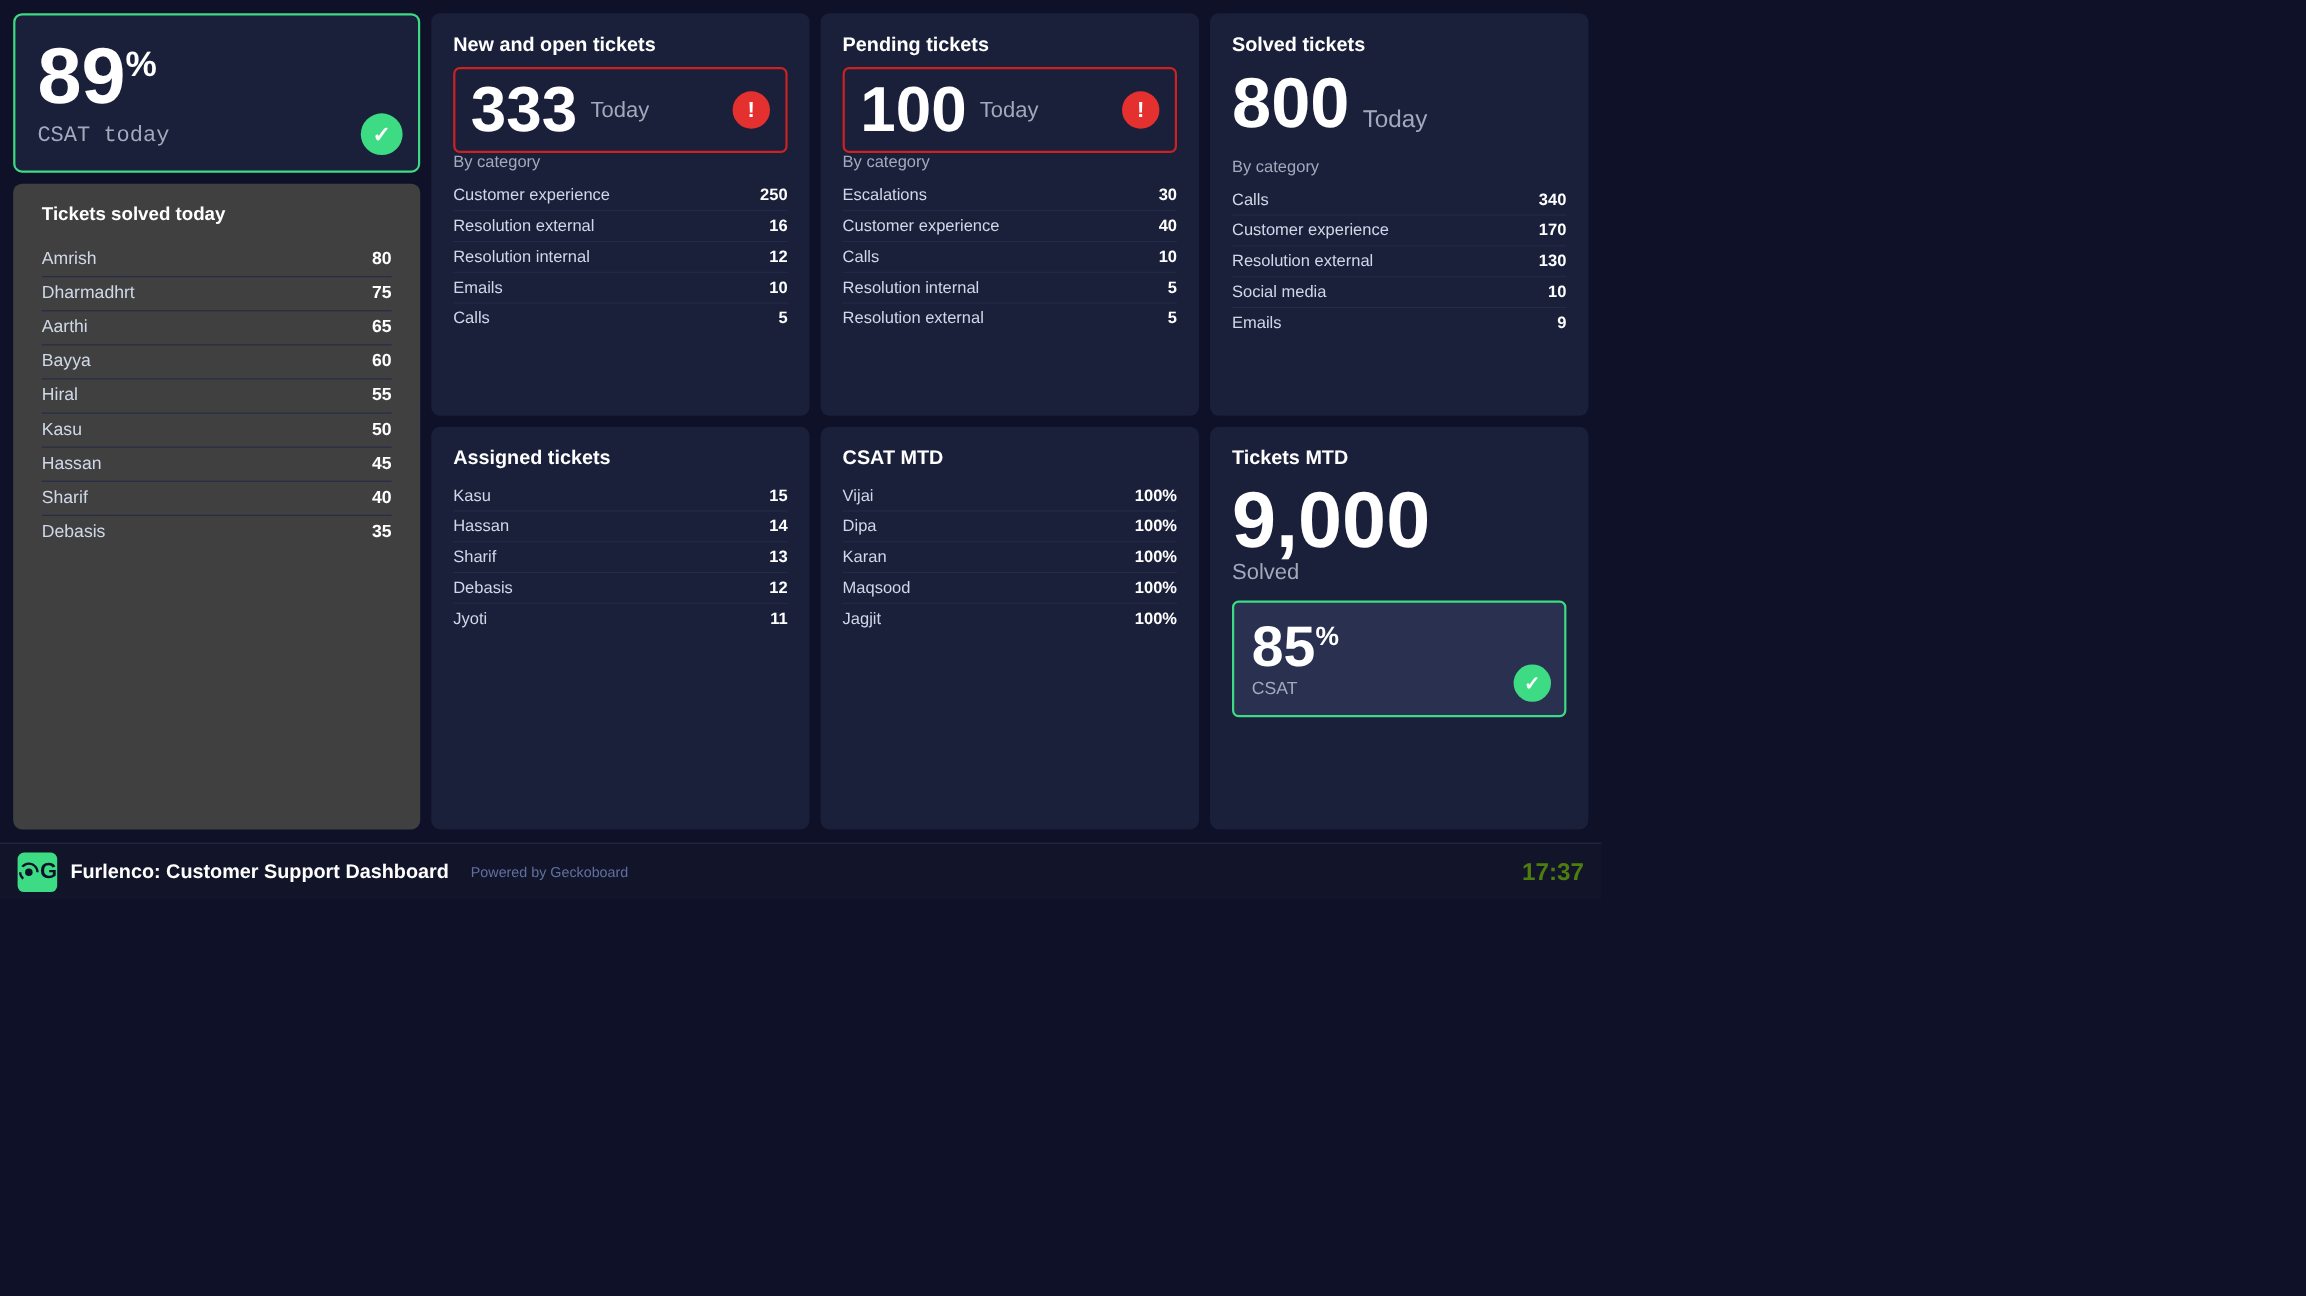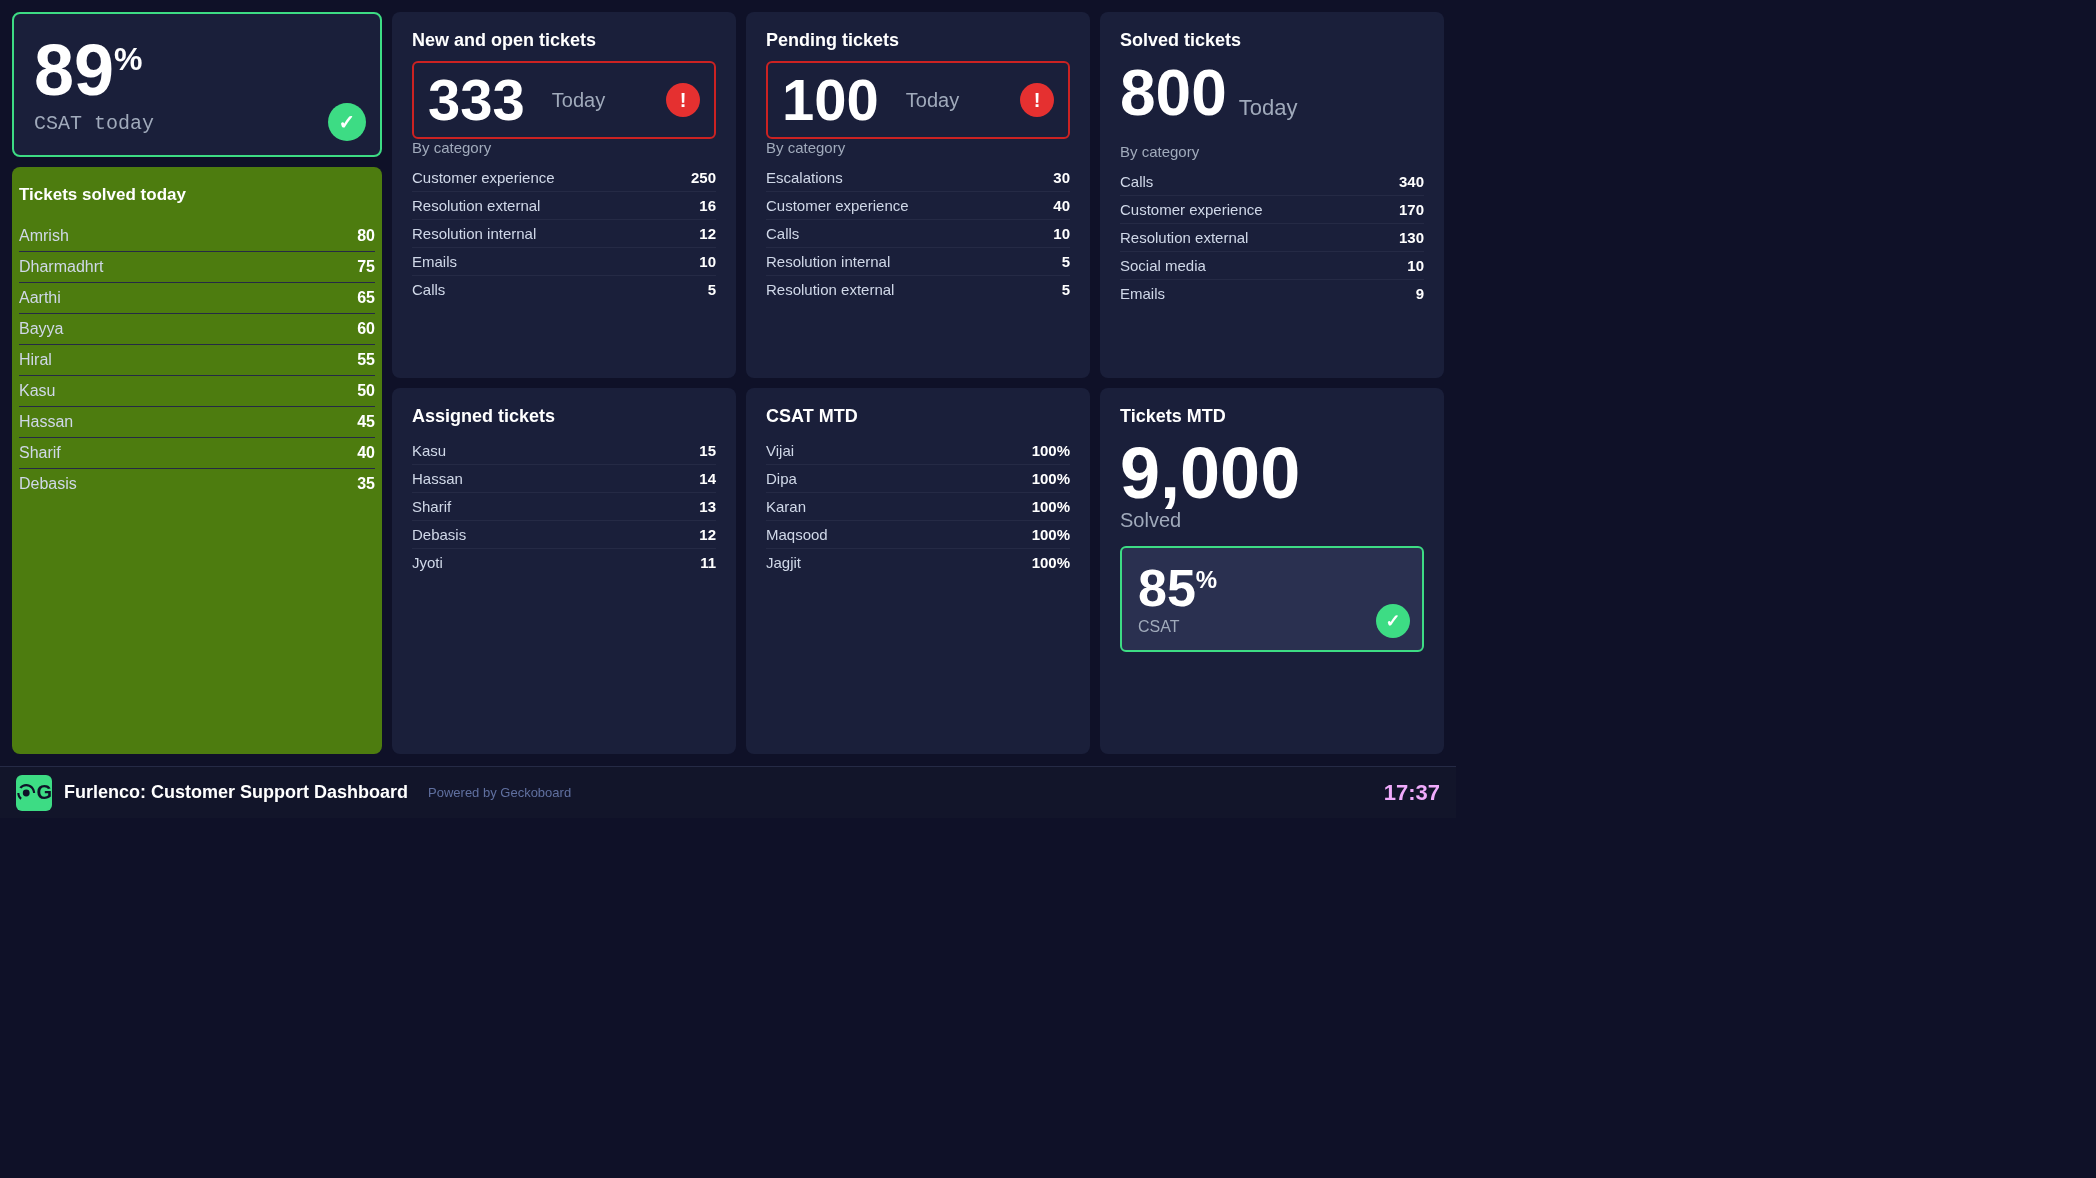--- a/index.html
+++ b/index.html
@@ -74,23 +74,23 @@
     }
 
     .green-check::after {
       content: '✓';
       color: #fff;
       font-size: 20px;
       font-weight: 700;
     }
 
     .tickets-solved-card {
-      background: #4d7c0f;
+      background: #404040;
       border-radius: 8px;
-      padding: 18px 7px;
+      padding: 18px 26px;
       flex: 1;
     }
 
     .section-title {
       font-size: 17px;
       font-weight: 700;
       margin-bottom: 16px;
       color: #ffffff;
     }
 
@@ -133,21 +133,21 @@
       margin-bottom: 10px;
       color: #ffffff;
     }
 
     .big-number-box {
       border: 2px solid #cc2222;
       border-radius: 6px;
       padding: 8px 14px;
       display: flex;
       align-items: center;
-      gap: 27px;
+      gap: 12px;
       flex: 1;
     }
 
     .big-num {
       font-size: 58px;
       font-weight: 700;
       line-height: 1;
     }
 
     .big-num-label {
@@ -308,21 +308,21 @@
 
     .footer-powered {
       font-size: 13px;
       color: #6070a0;
       margin-left: 8px;
     }
 
     .footer-time {
       font-size: 22px;
       font-weight: 700;
-      color: #f0abfc;
+      color: #4d7c0f;
     }
 
     .solved-header {
       display: flex;
       align-items: baseline;
       gap: 12px;
       margin-bottom: 14px;
     }
   </style>
 </head>

